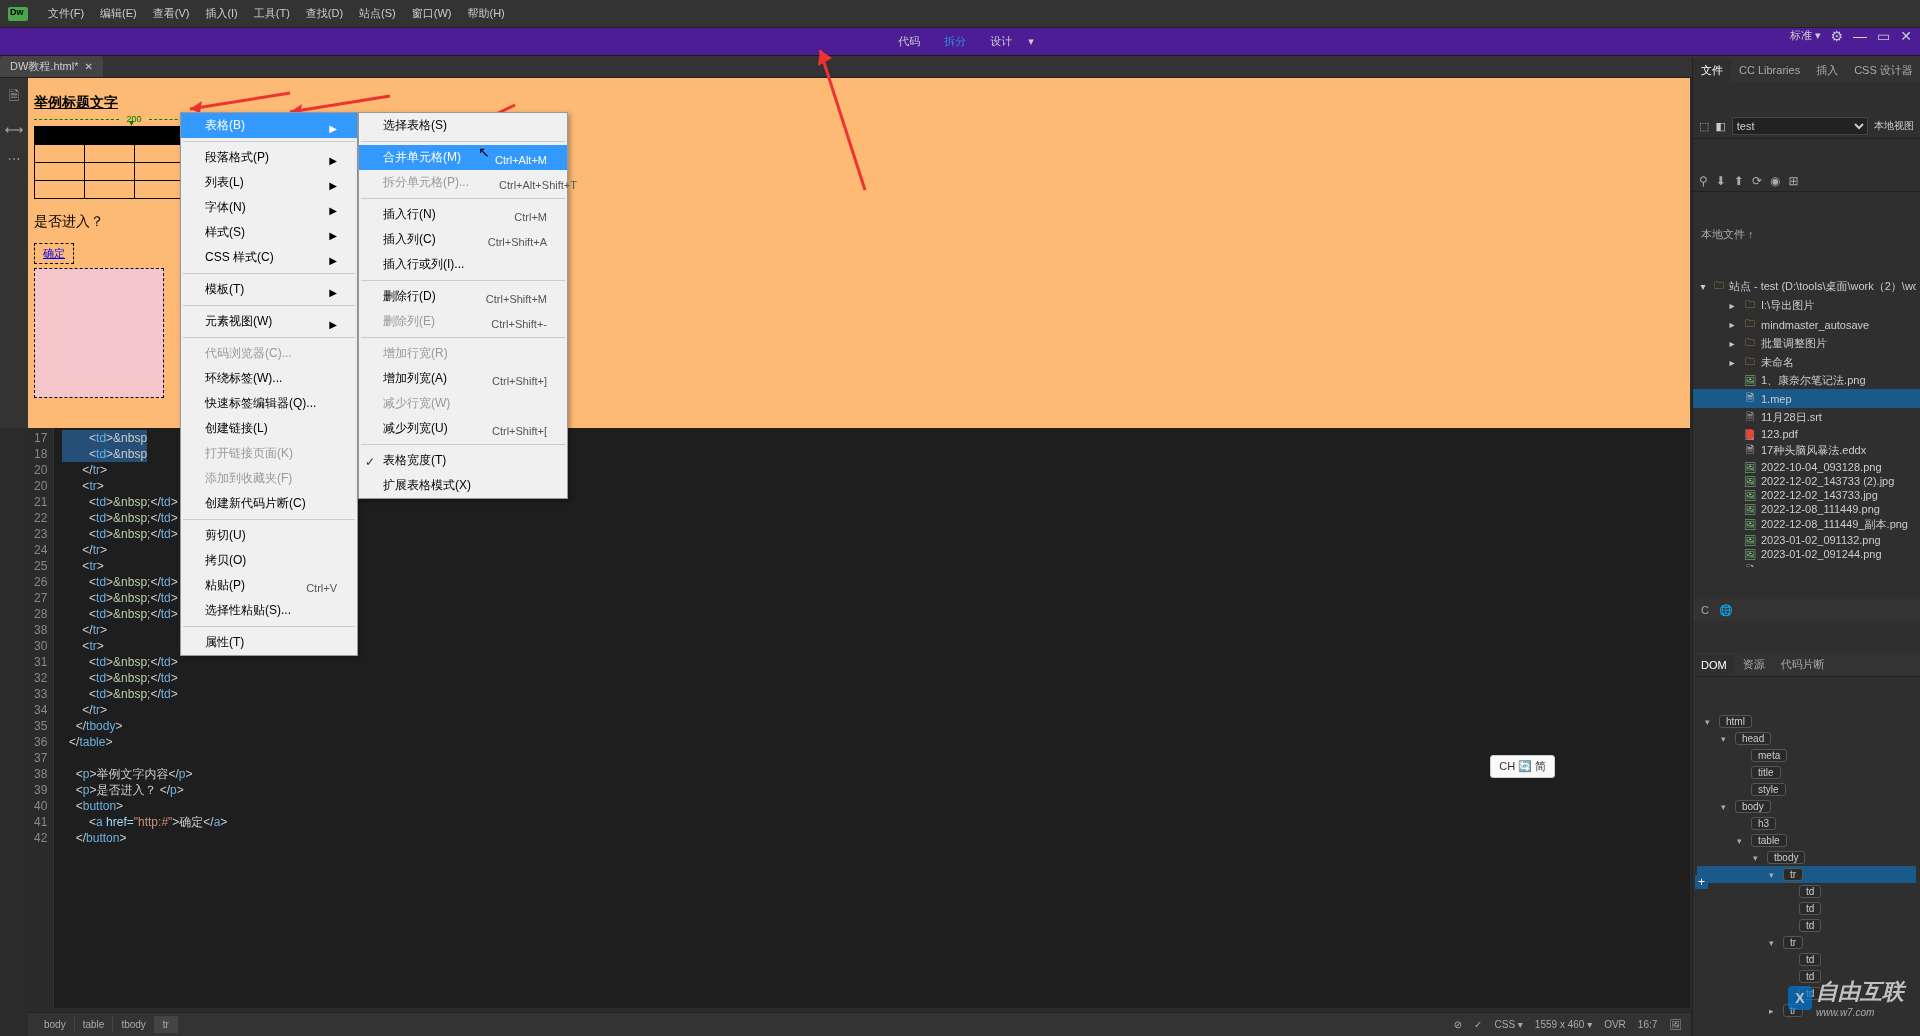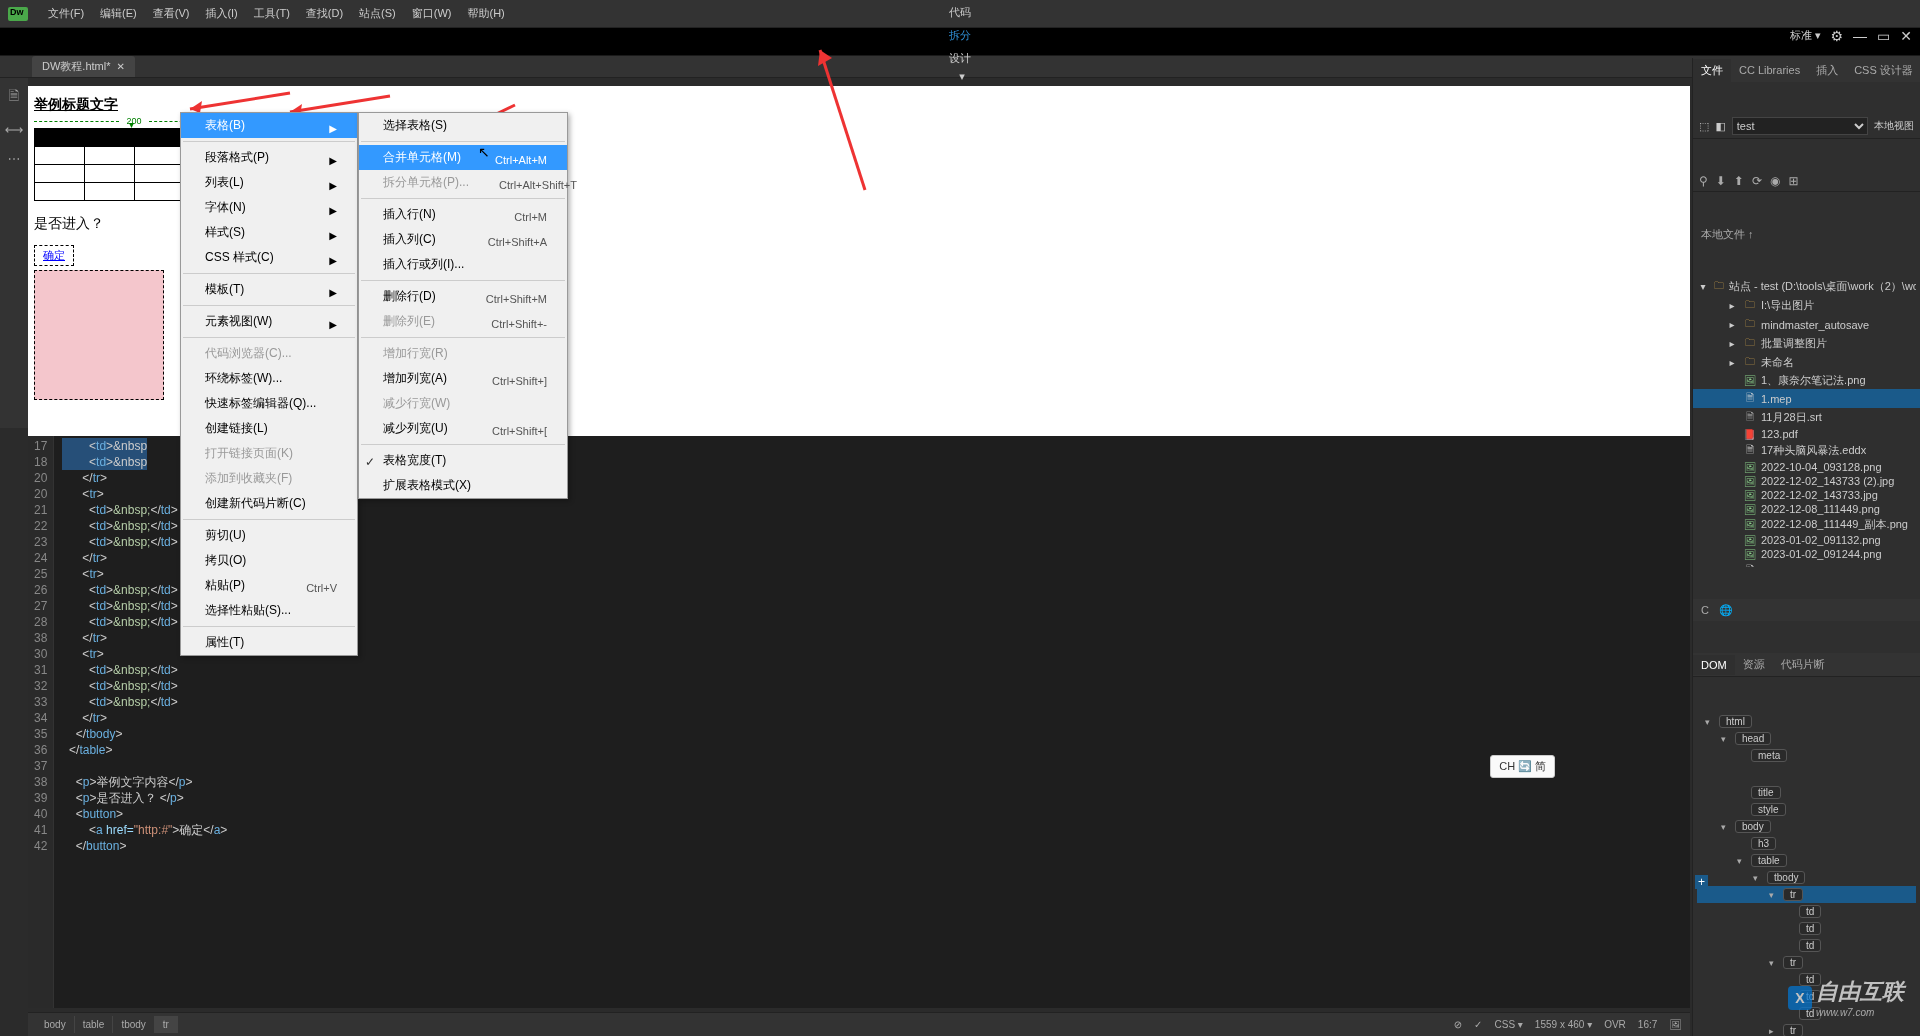--- a/index.html
+++ b/index.html
@@ -8,37 +8,37 @@
 
 .top-menu { background: #333; height: 28px; display: flex; align-items: center; padding: 0 8px; border-bottom: 1px solid #222; }
 .app-logo { width: 20px; height: 14px; background: #4aa84a; margin-right: 12px; border-radius: 2px; position: relative; }
 .app-logo::before { content: "Dw"; color: #000; font-size: 9px; font-weight: bold; position: absolute; top: 0; left: 2px; }
 .menu-item { padding: 0 8px; cursor: pointer; color: #ccc; }
 .menu-right { margin-left: auto; display: flex; align-items: center; gap: 10px; margin-top: 44px; }
 .menu-right span { cursor: pointer; }
 .wc-icon { font-size: 14px; }
 
 
-.view-tabs { background: #000000; height: 28px; display: flex; justify-content: center; align-items: center; border-bottom: 1px solid #1a1a1a; flex-direction: column; }
+.view-tabs { background: #4c1d95; height: 28px; display: flex; justify-content: center; align-items: center; border-bottom: 1px solid #1a1a1a; }
 .view-tab { padding: 4px 12px; color: #ccc; cursor: pointer; }
 .view-tab.active { color: #2f8fd6; }
 .view-dropdown { color: #ccc; margin-left: 4px; cursor: pointer; }
 
 
-.doc-tabs { background: #333; height: 22px; display: flex; align-items: flex-end; padding-left: 32px; border-bottom: 1px solid #222; }
+.doc-tabs { background: #333; height: 22px; display: flex; align-items: flex-end; border-bottom: 1px solid #222; }
 .doc-tab { background: #444; padding: 3px 10px; color: #ccc; font-size: 11px; border-top-left-radius: 3px; border-top-right-radius: 3px; display: flex; align-items: center; gap: 6px; }
 .doc-tab .close { font-size: 10px; cursor: pointer; }
 
 
 .left-toolbar { position: absolute; left: 0; top: 78px; width: 28px; background: #333; height: 350px; display: flex; flex-direction: column; align-items: center; padding-top: 8px; gap: 14px; }
 .left-toolbar span { cursor: pointer; color: #aaa; font-size: 13px; }
 
 
 .main-area { position: absolute; left: 28px; top: 78px; right: 230px; bottom: 28px; display: flex; flex-direction: column; }
-.design-view { background: #ffffff; color: #000; height: 350px; padding: 10px 6px; position: relative; overflow: hidden; margin-top: 8px; }
+.design-view { background: #fdba74; color: #000; height: 350px; padding: 16px 6px; position: relative; overflow: hidden; }
 .design-view h3 { font-size: 14px; font-weight: bold; text-decoration: underline; margin-bottom: 2px; }
 .ruler { font-size: 9px; color: #008000; text-align: center; width: 200px; position: relative; }
 .ruler::before, .ruler::after { content: ""; position: absolute; top: 50%; width: 85px; height: 1px; border-top: 1px dashed #008000; }
 .ruler::before { left: 0; } .ruler::after { right: 0; }
 .ruler-arrow { position: absolute; top: 3px; color: #008000; font-size: 10px; }
 .sample-table { border-collapse: collapse; width: 200px; margin-top: 2px; }
 .sample-table td { border: 1px solid #000; height: 18px; width: 50px; }
 .selected-cell { background: #000; }
 .design-text { margin-top: 14px; font-size: 14px; }
 .design-btn { display: inline-block; border: 1px dashed #000; padding: 2px 8px; color: #00f; text-decoration: underline; margin-top: 12px; }
@@ -573,21 +573,21 @@
         <span class="dom-node">html</span>
       </div>
       <div class="dom-row" style="padding-left: 24px;">
         <span class="dom-toggle">▾</span>
         <span class="dom-node">head</span>
       </div>
       <div class="dom-row" style="padding-left: 40px;">
         <span class="dom-toggle"></span>
         <span class="dom-node">meta</span>
       </div>
-      <div class="dom-row" style="padding-left: 40px; margin-top: 20px;">
+      <div class="dom-row" style="padding-left: 40px;">
         <span class="dom-toggle"></span>
         <span class="dom-node">title</span>
       </div>
       <div class="dom-row" style="padding-left: 40px;">
         <span class="dom-toggle"></span>
         <span class="dom-node">style</span>
       </div>
       <div class="dom-row" style="padding-left: 24px;">
         <span class="dom-toggle">▾</span>
         <span class="dom-node">body</span>

